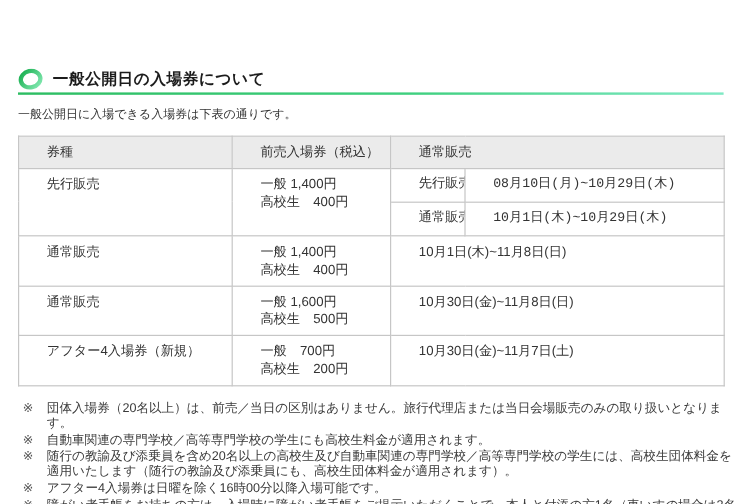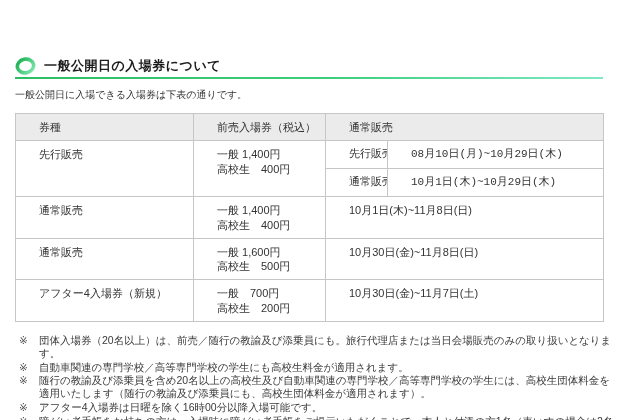--- a/index.html
+++ b/index.html
@@ -118,21 +118,21 @@
             <div>高校生　200円</div>
           </td>
           <td colspan="2">10月30日(金)~11月7日(土)</td>
         </tr>
       </tbody>
     </table>
 
     <div class="notes">
       <div class="note">
         <span class="marker">※</span>
-        <span class="note-text">団体入場券（20名以上）は、前売／随行の教諭及び添乗員にも。旅行代理店または当日会場販売のみの取り扱いとなります。</span>
+        <span class="note-text">団体入場券（20名以上）は、前売／当日の区別はありません。旅行代理店または当日会場販売のみの取り扱いとなります。</span>
       </div>
       <div class="note">
         <span class="marker">※</span>
         <span class="note-text">自動車関連の専門学校／高等専門学校の学生にも高校生料金が適用されます。</span>
       </div>
       <div class="note">
         <span class="marker">※</span>
         <span class="note-text">随行の教諭及び添乗員を含め20名以上の高校生及び自動車関連の専門学校／高等専門学校の学生には、高校生団体料金を適用いたします（随行の教諭及び添乗員にも、高校生団体料金が適用されます）。</span>
       </div>
       <div class="note">

